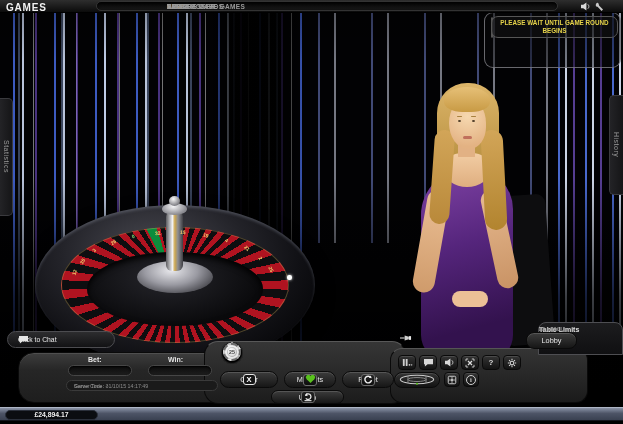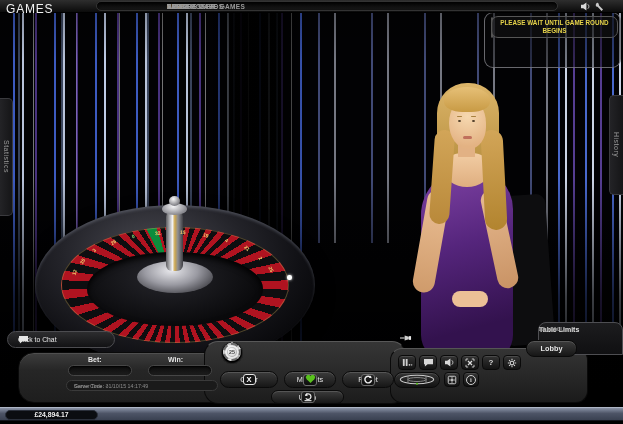--- a/index.html
+++ b/index.html
@@ -2,21 +2,21 @@
 <html><head>
 <meta charset="utf-8">
 <style>
   html,body{margin:0;padding:0;background:#000;}
   #app{position:relative;width:623px;height:424px;background:#000;overflow:hidden;
        font-family:"Liberation Sans",sans-serif;-webkit-font-smoothing:antialiased;}
   #app *{position:absolute;box-sizing:border-box;}
 
   
   .topbar{left:0;top:0;width:623px;height:13px;background:linear-gradient(#2e2e2e,#0b0b0b);z-index:30;border-bottom:1px solid #000;}
-  .logo{left:6px;top:1.5px;font-size:12px;font-weight:normal;color:#f2f2f2;letter-spacing:.8px;}
+  .logo{left:6px;top:1.5px;font-size:10px;font-weight:bold;color:#f2f2f2;letter-spacing:.8px;}
   .menu-inset{left:96px;top:1px;width:462px;height:10px;border-radius:5px;background:linear-gradient(#050505,#181818);
               border:1px solid #333;box-shadow:inset 0 1px 3px #000;display:flex;align-items:center;gap:13px;padding-left:70px;position:absolute;}
   .menu-item{position:static;font-size:6.5px;font-weight:bold;color:#9a9a9a;letter-spacing:.3px;white-space:nowrap;cursor:pointer;}
   .menu-item.active{color:#e8a33d;}
   .top-icon{top:1.5px;width:12px;height:10px;}
 
   
   .scene{left:0;top:13px;width:623px;height:394px;background:#020204;overflow:hidden;z-index:0;}
   .scene *{position:absolute;}
   .streaksA{left:6px;top:0;width:300px;height:330px;
@@ -152,21 +152,21 @@
   .heart:before,.heart:after{content:"";position:absolute;width:5px;height:5px;border-radius:50%;background:#59c11e;}
   .heart:before{left:-2.8px;top:0;}
   .heart:after{left:0;top:-2.8px;}
 
   
   .ibtn{width:18px;height:15px;top:355px;border-radius:4px;background:linear-gradient(#343434,#131313);
         border:1px solid #0a0a0a;box-shadow:inset 0 1px 0 rgba(255,255,255,.12);display:flex;align-items:center;
         justify-content:center;z-index:46;cursor:pointer;color:#d8d8d8;}
   .ibtn span{position:static;font-size:8px;font-weight:bold;color:#d8d8d8;}
   .ib1{left:398px;} .ib2{left:419px;} .ib3{left:440px;} .ib4{left:461px;} .ib5{left:482px;} .ib6{left:503px;}
-  .btn-lobby{left:526px;top:340px;width:51px;height:17px;border-radius:8px;font-size:7.3px;font-weight:bold;}
+  .btn-lobby{left:526px;top:332px;width:51px;height:17px;border-radius:8px;font-size:7.3px;}
   .btn-track{left:394px;top:372px;width:46px;height:16px;border-radius:8px;}
   .ibtn-sm{width:16px;height:15px;top:372px;}
   .ib-target{left:444px;}
   .ib-info{left:463px;}
   .info-circle{position:static;width:10px;height:10px;border:1px solid #d0d0d0;border-radius:50%;display:flex;
         align-items:center;justify-content:center;}
   .info-circle span{font-size:6.5px;font-weight:bold;color:#d0d0d0;font-family:"Liberation Serif",serif;}
   .pin{left:400px;top:334px;width:14px;height:9px;z-index:46;cursor:pointer;}
 
   

